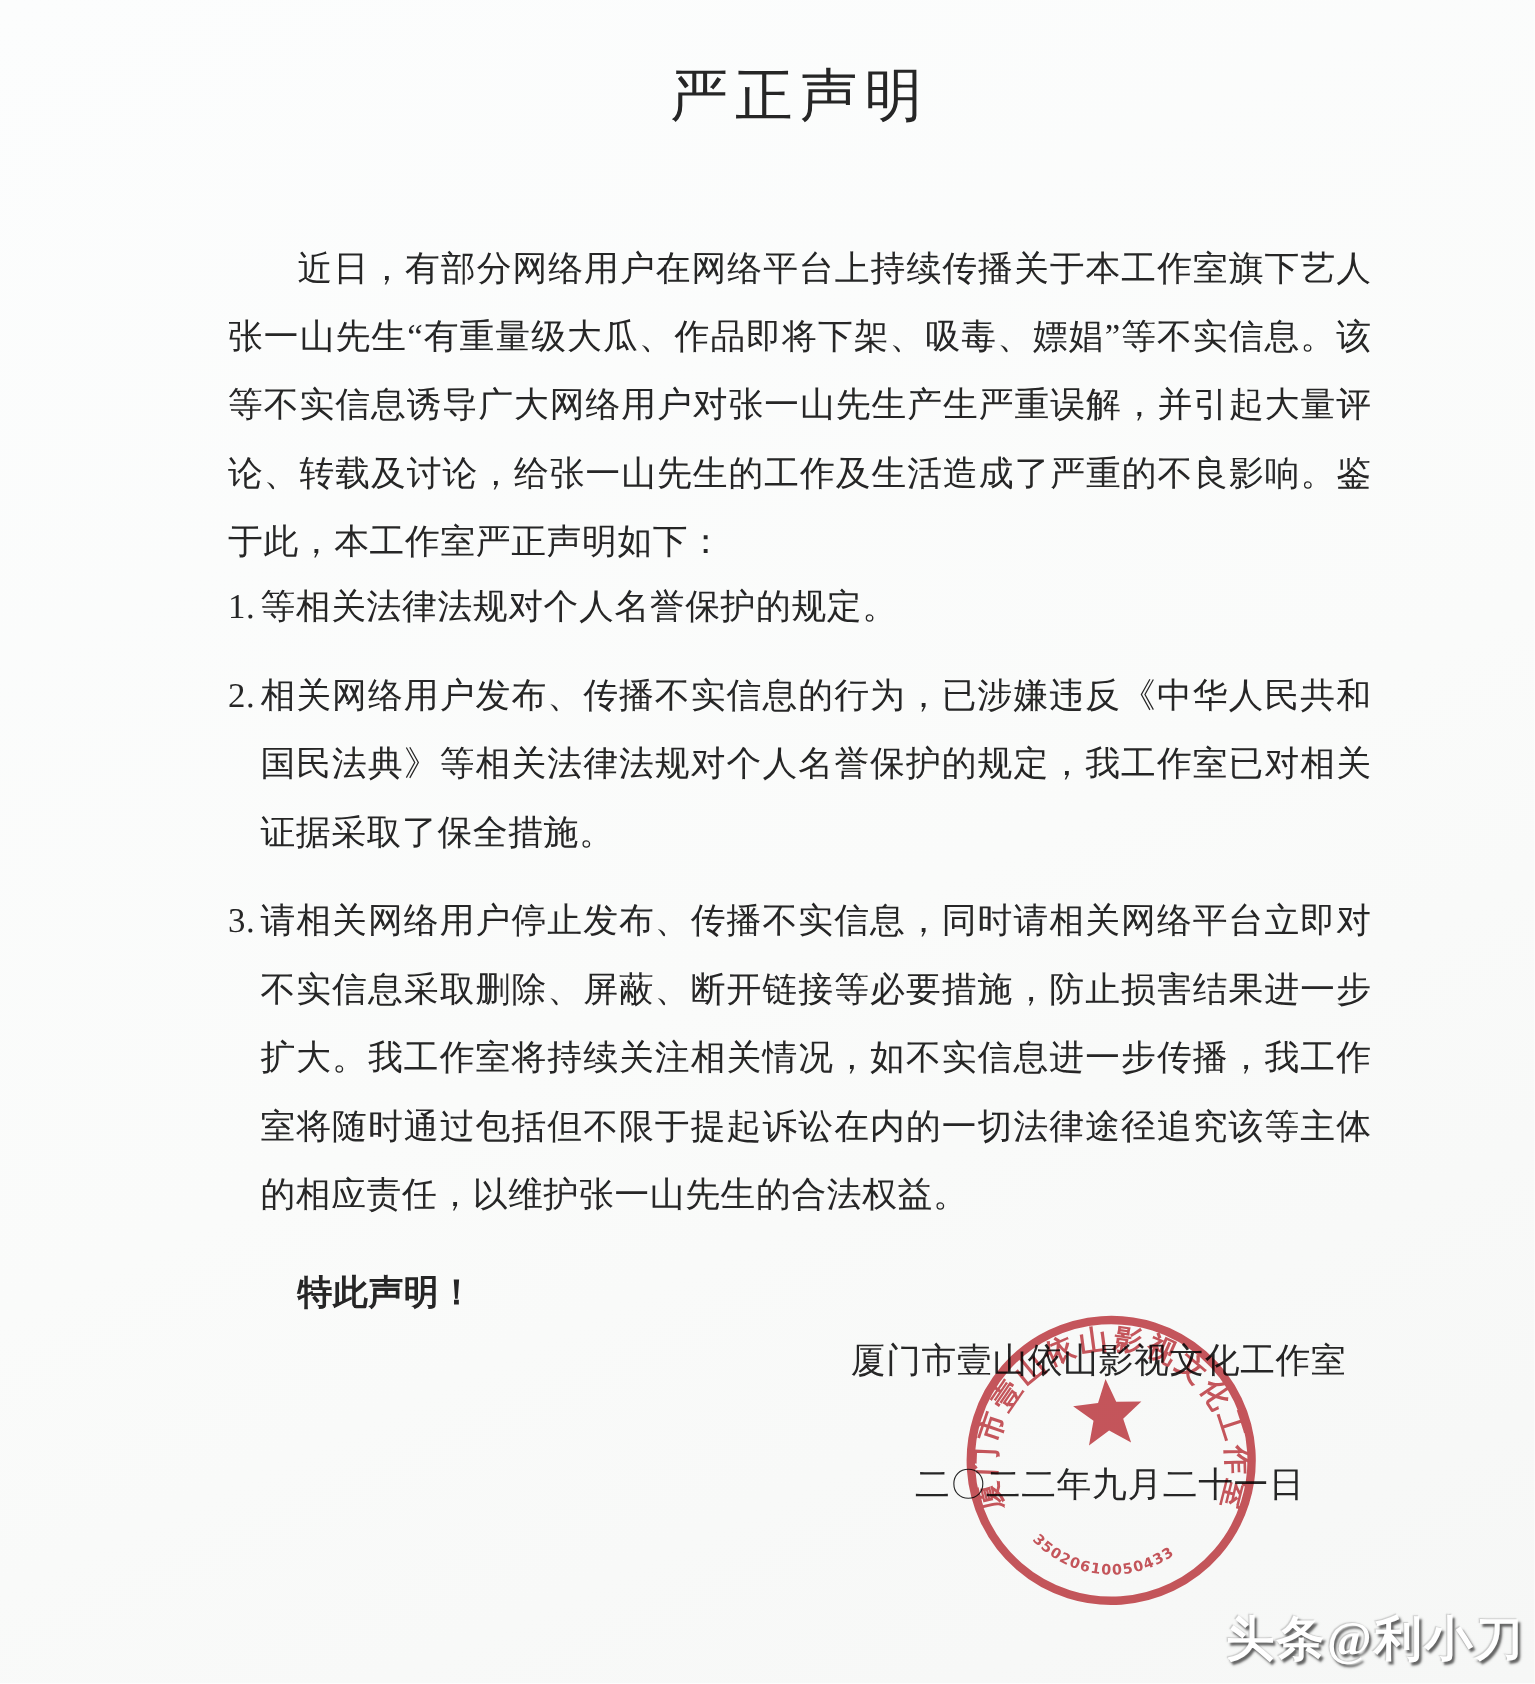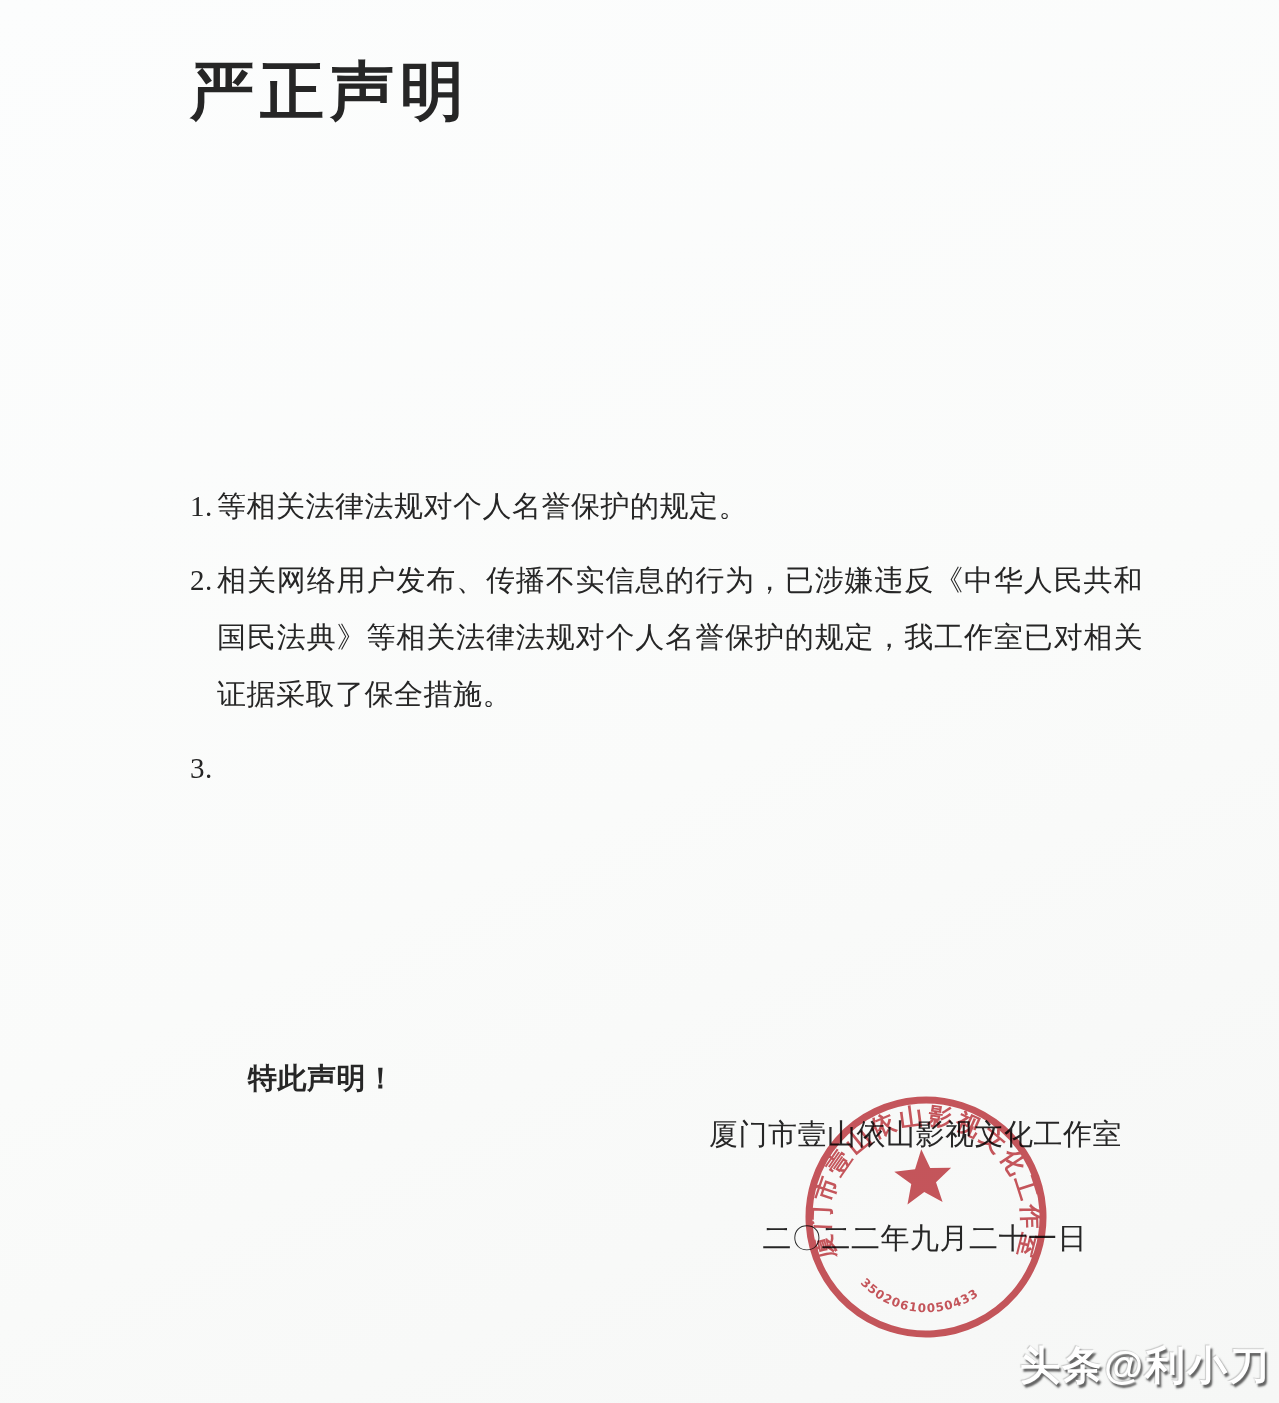--- a/index.html
+++ b/index.html
@@ -6,22 +6,22 @@
   .page{
     position:relative;
     width:1279px;height:1403px;
     background:linear-gradient(155deg,#fcfdfd 0%,#fafbfa 55%,#f6f7f6 100%);
     font-family:"Liberation Serif","DejaVu Serif",serif;
     color:#262626;
     overflow:hidden;
   }
   .title{
     position:absolute;top:48px;left:190px;width:953px;
-    margin:0;text-align:left;
-    font-size:64px;font-weight:700;letter-spacing:6px;
+    margin:0;text-align:center;
+    font-size:48px;font-weight:400;letter-spacing:6px;
   }
   .bodytext{
     font-size:29px;line-height:57px;letter-spacing:0.5px;
     text-align:justify;
   }
   .intro{
     position:absolute;top:196px;left:190px;width:953px;margin:0;
     text-indent:2em;
   }
   .list{
@@ -57,45 +57,47 @@
   .seal .arc-label{
     font-family:"Liberation Serif","DejaVu Serif",serif;
     font-size:24px;font-weight:700;letter-spacing:3px;
   }
   .seal .serial{
     font-family:"DejaVu Sans","Liberation Sans",sans-serif;
     font-size:12px;letter-spacing:1px;font-weight:700;
   }
   .watermark{
     position:absolute;right:8px;bottom:10px;
-    font-family:Liberation Sans, sans-serif;
+    font-family:Liberation Serif, serif;
     font-size:40px;font-weight:700;color:#ffffff;
     text-shadow:2px 3px 2px rgba(70,70,70,0.85), -1px -1px 1px rgba(120,120,120,0.35);
     letter-spacing:2px;
   }
 </style>
 </head>
 <body>
 
 <div class="page">
 
   <h1 class="title">严正声明</h1>
 
+  <p class="intro bodytext">近日，有部分网络用户在网络平台上持续传播关于本工作室旗下艺人张一山先生“有重量级大瓜、作品即将下架、吸毒、嫖娼”等不实信息。该等不实信息诱导广大网络用户对张一山先生产生严重误解，并引起大量评论、转载及讨论，给张一山先生的工作及生活造成了严重的不良影响。鉴于此，本工作室严正声明如下：</p>
 
   <ol class="list bodytext">
     <li>
       <span class="num">1.</span>
       <span>等相关法律法规对个人名誉保护的规定。</span>
     </li>
     <li>
       <span class="num">2.</span>
       <span>相关网络用户发布、传播不实信息的行为，已涉嫌违反《中华人民共和国民法典》等相关法律法规对个人名誉保护的规定，我工作室已对相关证据采取了保全措施。</span>
     </li>
     <li>
       <span class="num">3.</span>
+      <span>请相关网络用户停止发布、传播不实信息，同时请相关网络平台立即对不实信息采取删除、屏蔽、断开链接等必要措施，防止损害结果进一步扩大。我工作室将持续关注相关情况，如不实信息进一步传播，我工作室将随时通过包括但不限于提起诉讼在内的一切法律途径追究该等主体的相应责任，以维护张一山先生的合法权益。</span>
     </li>
   </ol>
 
   <p class="closing bodytext">特此声明！</p>
 
   <p class="signature bodytext">厦门市壹山依山影视文化工作室</p>
 
   <p class="dateline bodytext">二〇二二年九月二十一日</p>
 
   <div class="seal">

